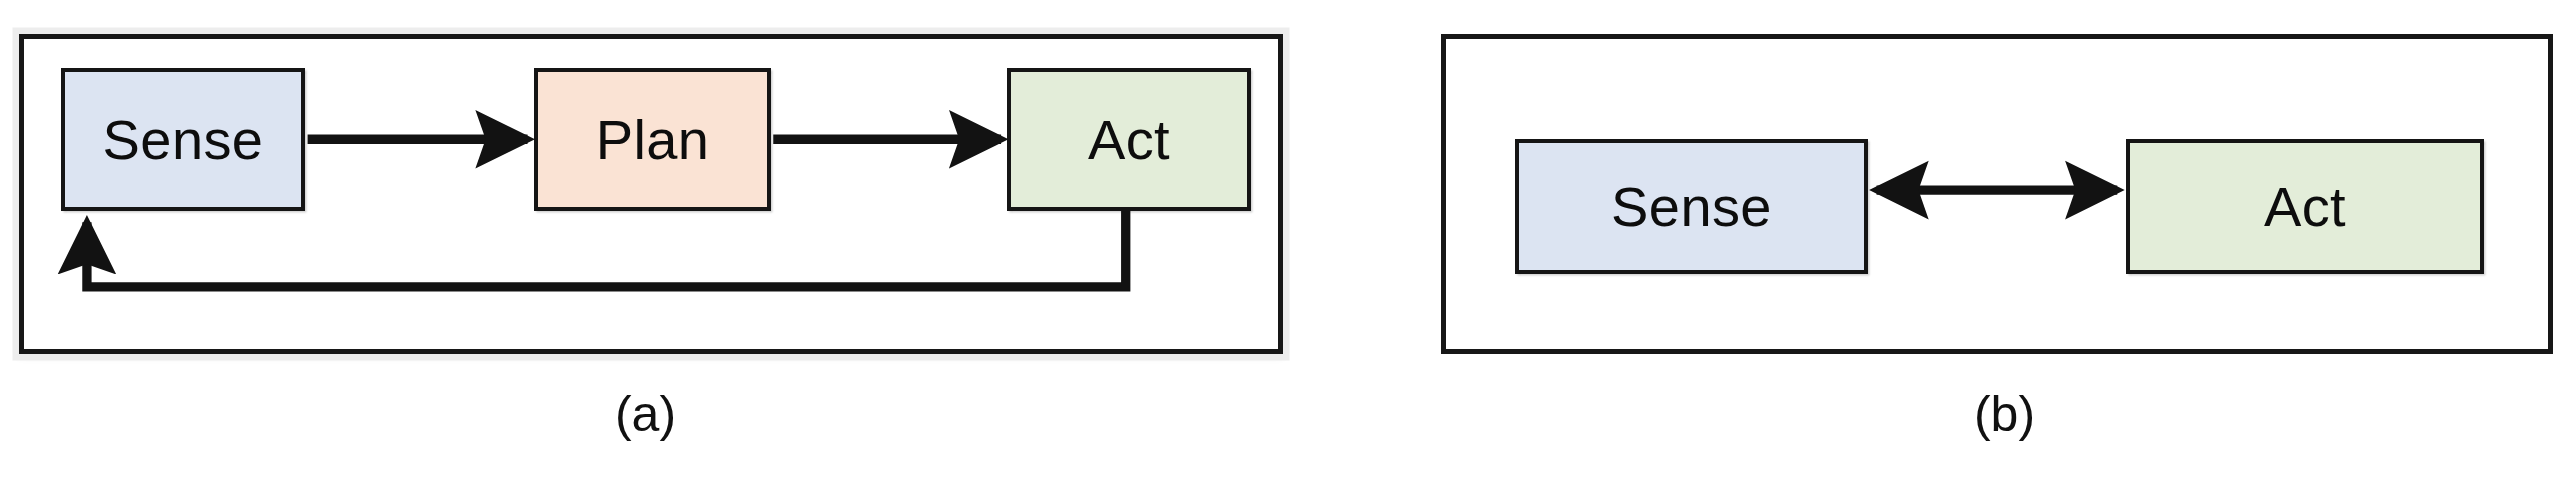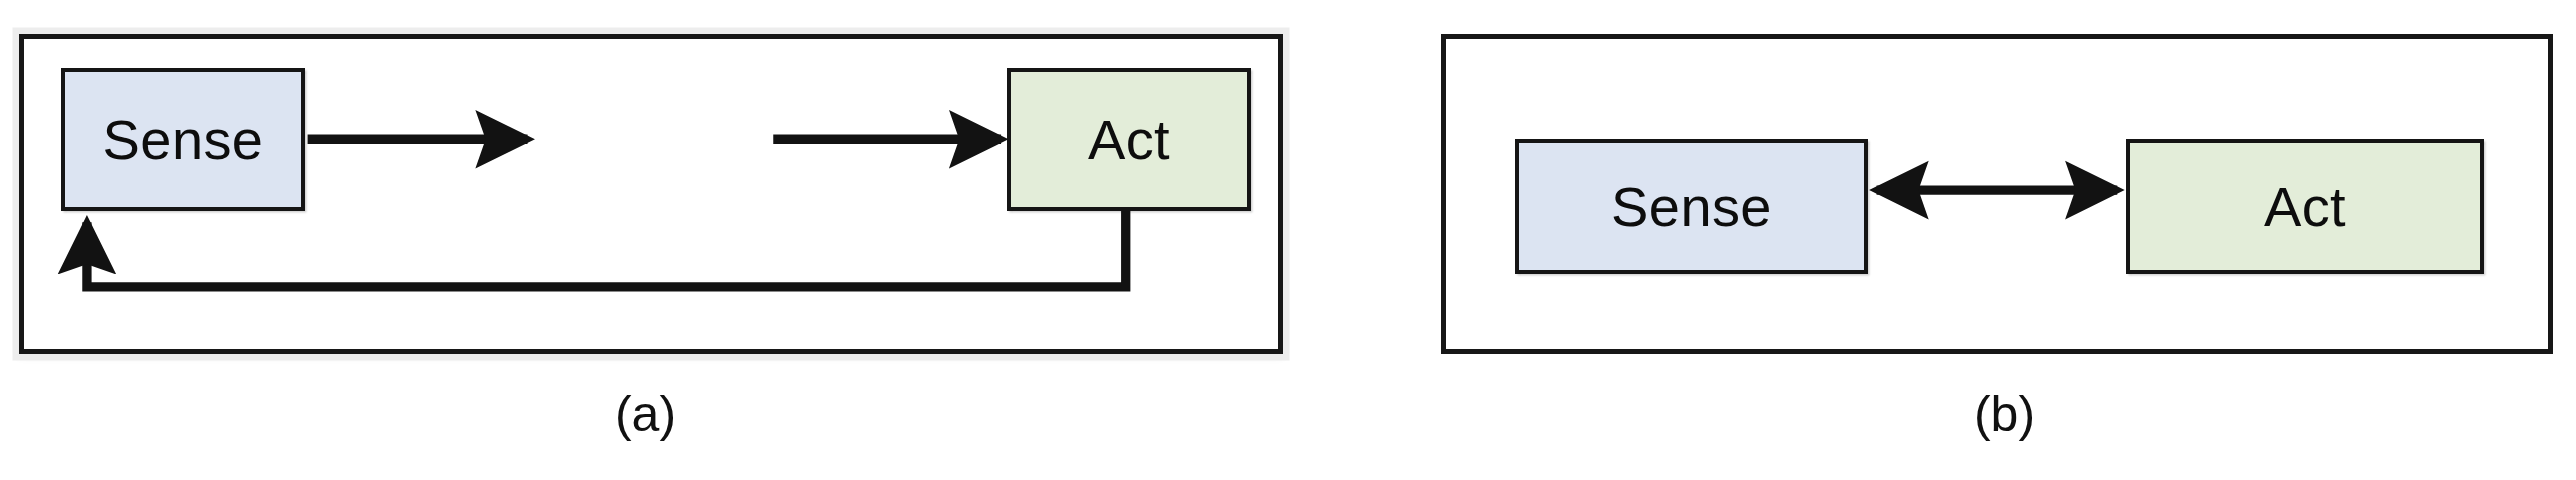--- a/index.html
+++ b/index.html
@@ -108,20 +108,23 @@
 <body>
 
 <div class="figure-root">
 
   <div class="panel panel-a"></div>
 
   <div class="node node-a-sense" style="background:#dce4f2;">
     <span class="node-label">Sense</span>
   </div>
 
+  <div class="node node-a-plan" style="background:#fae3d4;">
+    <span class="node-label">Plan</span>
+  </div>
 
   <div class="node node-a-act" style="background:#e3edd9;">
     <span class="node-label">Act</span>
   </div>
 
   <div class="panel panel-b"></div>
 
   <div class="node node-b-sense" style="background:#dce4f2;">
     <span class="node-label">Sense</span>
   </div>

